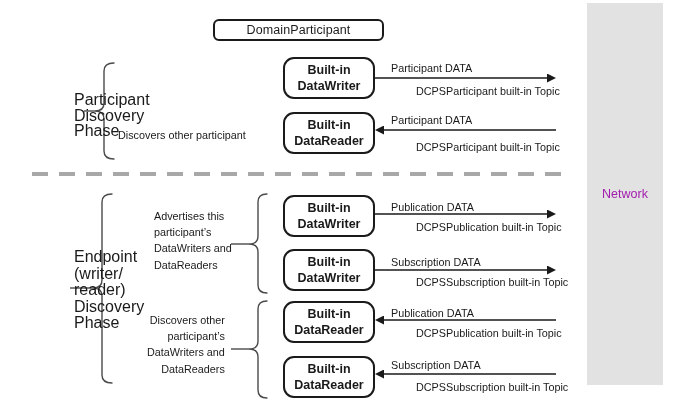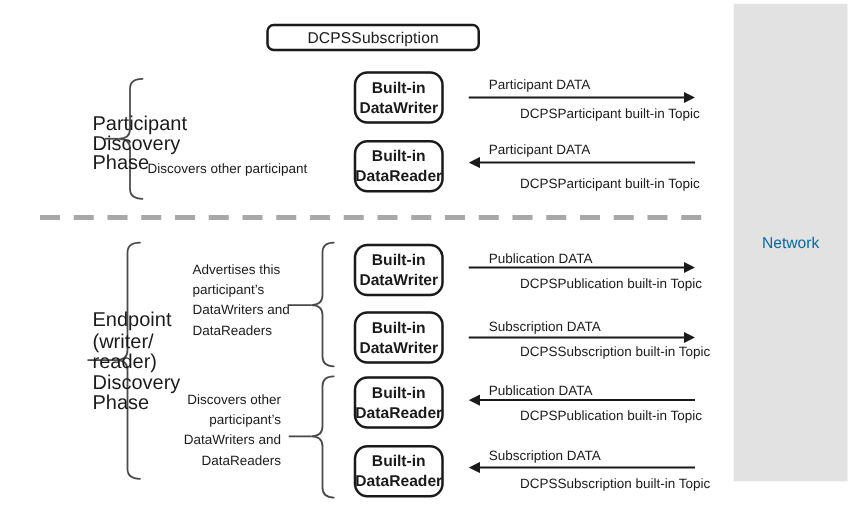--- a/index.html
+++ b/index.html
@@ -10,33 +10,33 @@
   #gfx{position:absolute;left:0;top:0;}
   .abs{position:absolute;}
   .ml{white-space:pre-line;}
   .domain-box{
     left:213px;top:19px;width:171px;height:22px;box-sizing:border-box;
     border:2.5px solid #1a1a1a;border-radius:6px;background:#fff;
     display:flex;align-items:center;justify-content:center;
     font-size:12.5px;letter-spacing:.1px;
   }
   .bbox{
-    width:72px;height:42px;left:283px;box-sizing:border-box;
+    width:92px;height:42px;left:283px;box-sizing:border-box;
     border:2.2px solid #1a1a1a;border-radius:11px;background:#fff;
     display:flex;align-items:center;justify-content:center;text-align:center;
     font-size:12.5px;font-weight:bold;line-height:16px;
   }
   .phase-label{left:30px;font-size:16px;line-height:16.5px;margin-left:44px;}
   .group-label{font-size:10.8px;line-height:16.2px;}
   .row-data{font-size:10.8px;}
   .row-topic{font-size:10.8px;margin-left:25px;}
   .network{
-    left:587px;top:3px;width:91px;height:382px;background:#e2e2e2;
+    left:587px;top:3px;width:76px;height:382px;background:#e2e2e2;
     display:flex;align-items:center;justify-content:center;
-    font-size:12.5px;color:#0369a1;
+    font-size:12.5px;color:#a21caf;
   }
 </style>
 </head>
 <body>
 
 <div id="stage">
 
   <svg id="gfx" width="682" height="406" viewBox="0 0 682 406">
     <defs>
       <marker id="ah" markerUnits="userSpaceOnUse" markerWidth="9" markerHeight="9" refX="1" refY="4.5" orient="auto">
@@ -59,21 +59,21 @@
     <path d="M231,349 L249,349" stroke="#4a4a4a" stroke-width="1.4"></path>
 
     <path d="M375,78 L548,78" stroke="#1a1a1a" stroke-width="1.6" marker-end="url(#ah)"></path>
     <path d="M556,130 L383,130" stroke="#1a1a1a" stroke-width="1.6" marker-end="url(#ah)"></path>
     <path d="M375,214 L548,214" stroke="#1a1a1a" stroke-width="1.6" marker-end="url(#ah)"></path>
     <path d="M375,270 L548,270" stroke="#1a1a1a" stroke-width="1.6" marker-end="url(#ah)"></path>
     <path d="M556,320 L383,320" stroke="#1a1a1a" stroke-width="1.6" marker-end="url(#ah)"></path>
     <path d="M556,374 L383,374" stroke="#1a1a1a" stroke-width="1.6" marker-end="url(#ah)"></path>
   </svg>
 
-  <div class="abs domain-box">DCPSSubscription</div>
+  <div class="abs domain-box">DomainParticipant</div>
 
   <div class="abs ml phase-label" style="top:92px;line-height:15.5px;">Participant
 Discovery
 Phase</div>
   <div class="abs ml phase-label" style="top:249px;">Endpoint
 (writer/
 reader)
 Discovery
 Phase</div>
 

